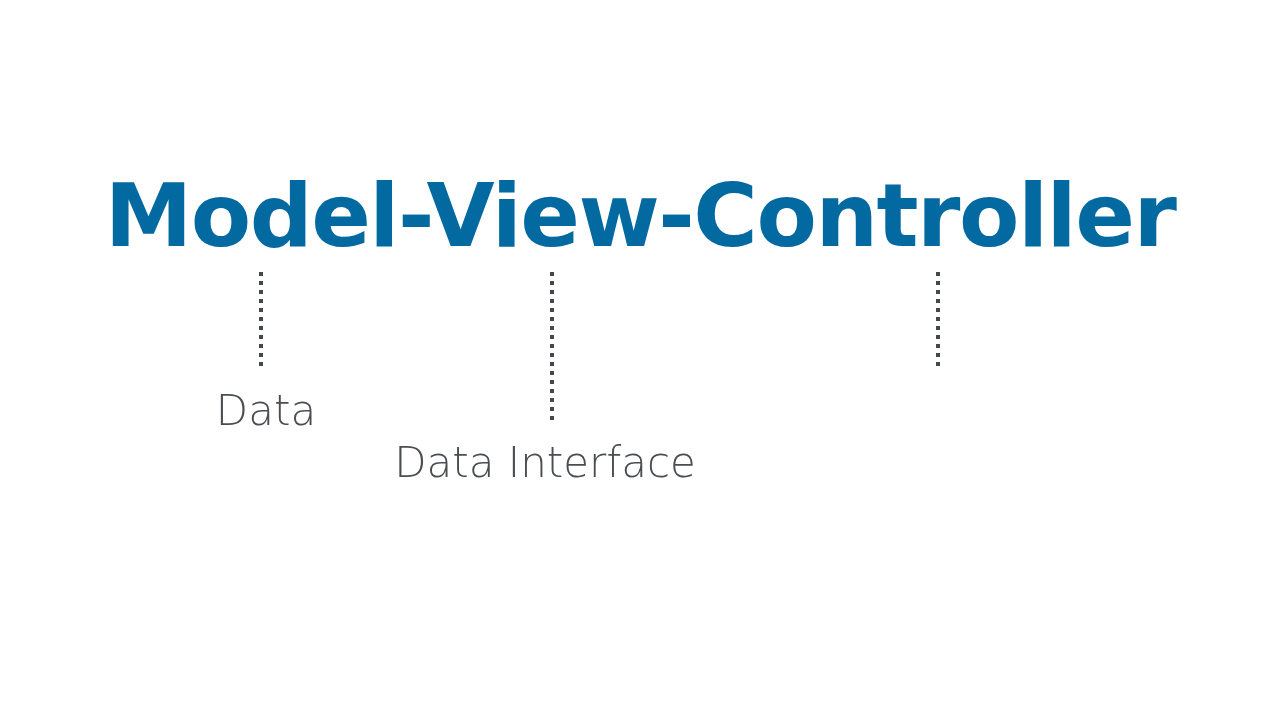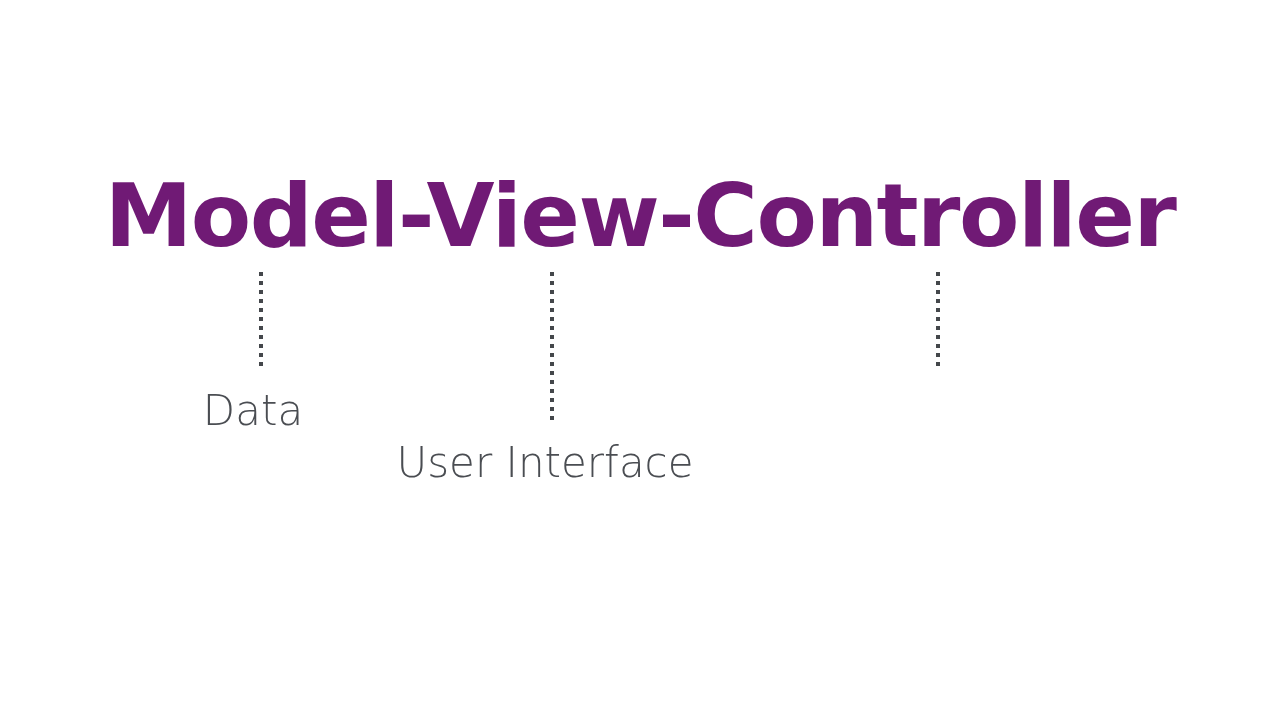--- a/index.html
+++ b/index.html
@@ -26,21 +26,21 @@
     position: absolute;
     left: 0;
     top: 160px;
     width: 1280px;
     text-align: center;
     font-family: "DejaVu Sans", "Liberation Sans", sans-serif;
     font-weight: 700;
     font-size: 88px;
     line-height: 112px;
     letter-spacing: -1.5px;
-    color: #701a75;
+    color: #0369a1;
     white-space: nowrap;
   }
 
   
   .connector {
     position: absolute;
     width: 4px;
     background-image: linear-gradient(
       to bottom,
       #44474b 0px,
@@ -66,20 +66,20 @@
   }
 </style>
 </head>
 <body>
 
 <div id="slide">
 
   <div class="title">Model-View-Controller</div>
 
   <div class="connector" style="left:259px; top:272px; height:96px;"></div>
-  <div class="leaf-label" style="left:253px; top:385px;">Data</div>
+  <div class="leaf-label" style="left:266px; top:385px;">Data</div>
 
   <div class="connector" style="left:550px; top:272px; height:148px;"></div>
-  <div class="leaf-label" style="left:545px; top:437px;">User Interface</div>
+  <div class="leaf-label" style="left:545px; top:437px;">Data Interface</div>
 
   <div class="connector" style="left:936px; top:272px; height:96px;"></div>
 
 </div>
 
 </body></html>

